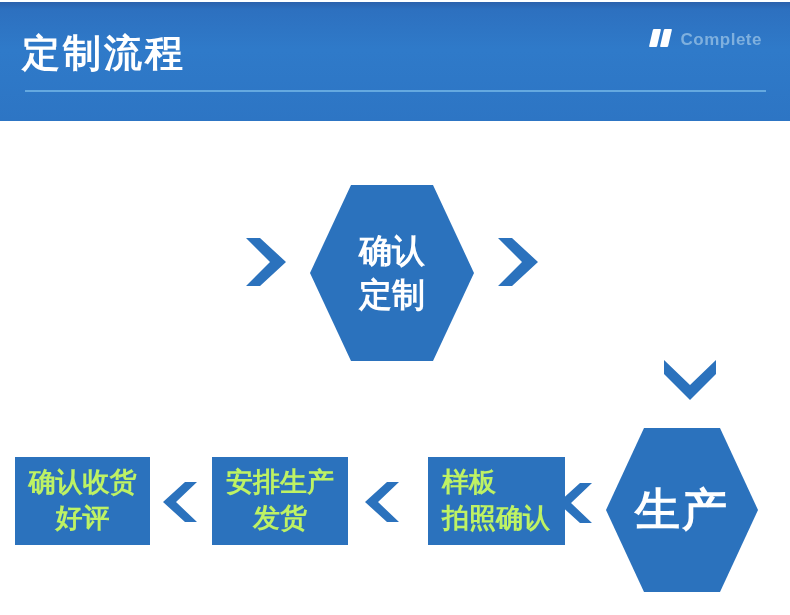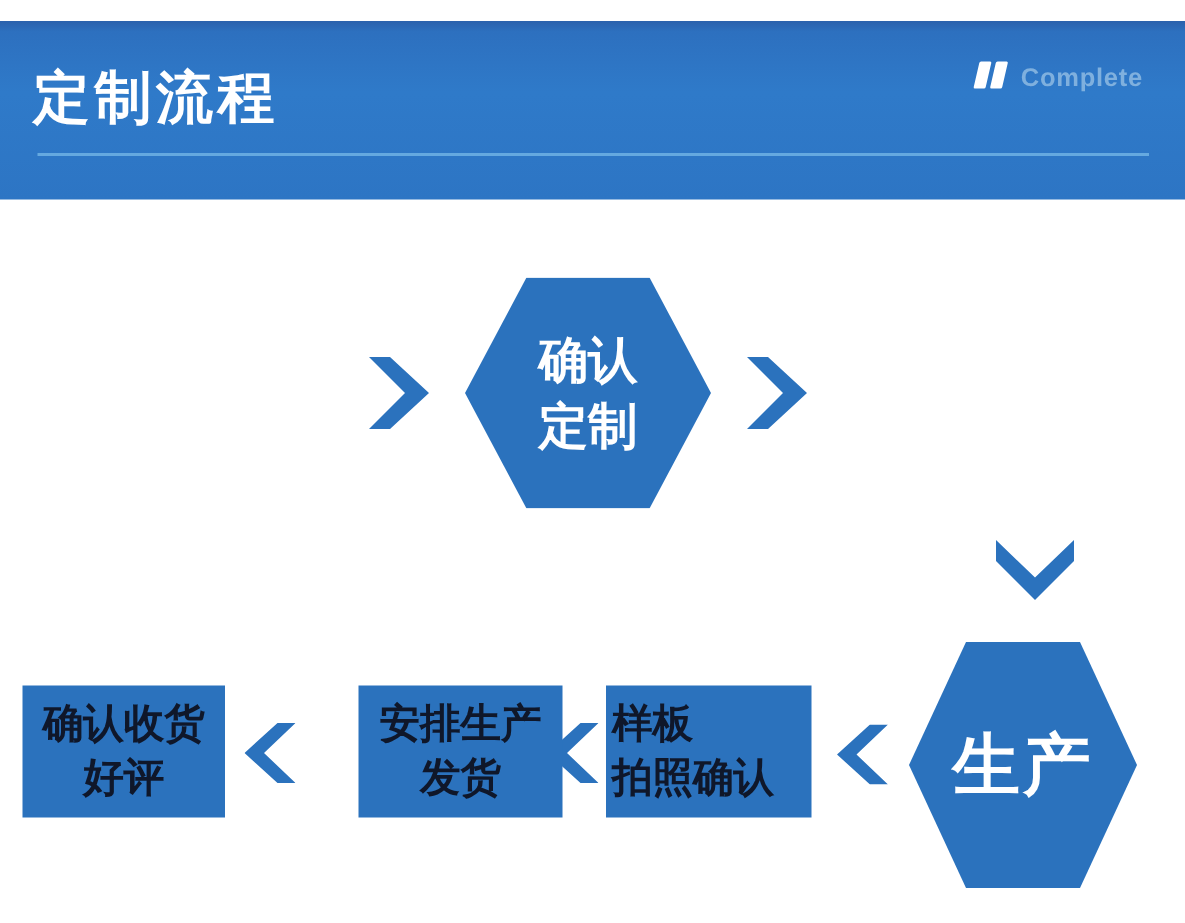--- a/index.html
+++ b/index.html
@@ -2,21 +2,21 @@
 <html><head>
 <meta charset="utf-8">
 <style>
   html,body { margin:0; padding:0; background:#ffffff; }
   .page {
     position:relative; width:790px; height:615px; background:#ffffff;
     font-family:"Liberation Sans","DejaVu Sans",sans-serif; overflow:hidden;
   }
   
   .banner {
-    position:absolute; left:0; top:14px; width:790px; height:119px;
+    position:absolute; left:0; top:2px; width:790px; height:119px;
     background:linear-gradient(180deg,#2b61ac 0%,#2d70bf 6%,#2f7ac9 40%,#2d75c4 100%);
   }
   .banner-title {
     position:absolute; left:22px; top:26px; color:#ffffff;
     font-size:38px; font-weight:bold; letter-spacing:3px; white-space:nowrap;
   }
   .banner-underline {
     position:absolute; left:25px; top:88px; width:741px; height:2px;
     background:#6fb2e4; opacity:.85;
   }
@@ -31,32 +31,32 @@
     background:#ffffff; transform:skewX(-13deg); border-radius:1px;
   }
   
   .hex {
     position:absolute; background:#2b72bd; color:#ffffff; font-weight:bold;
     display:flex; align-items:center; justify-content:center; text-align:center;
     white-space:pre-line;
     clip-path:polygon(25% 0%,75% 0%,100% 50%,75% 100%,25% 100%,0% 50%);
   }
   .hex-contact { left:53px;  top:185px; width:178px; height:154px; font-size:33px; line-height:1.32; }
-  .hex-confirm { left:310px; top:185px; width:164px; height:154px; font-size:33px; line-height:1.32; }
+  .hex-confirm { left:310px; top:185px; width:164px; height:176px; font-size:33px; line-height:1.32; }
   .hex-pay     { left:563px; top:186px; width:169px; height:150px; font-size:35px; }
   .hex-prod    { left:606px; top:428px; width:152px; height:164px; font-size:45px; letter-spacing:2px; }
   .rbox {
-    position:absolute; background:#2b72bd; color:#0f172a; font-weight:bold;
+    position:absolute; background:#2b72bd; color:#bef264; font-weight:bold;
     display:flex; align-items:center; justify-content:center; text-align:center;
     white-space:pre-line; font-size:27px; line-height:1.33; box-sizing:border-box;
     top:457px; height:88px;
   }
   .rbox-receive { left:15px;  width:135px; }
-  .rbox-ship    { left:212px; width:136px;margin-left:27px; }
-  .rbox-sample  { left:404px; width:137px; justify-content:flex-start; text-align:left; padding-left:4px; }
+  .rbox-ship    { left:212px; width:136px; }
+  .rbox-sample  { left:428px; width:137px; justify-content:flex-start; text-align:left; padding-left:14px; }
   .chev { position:absolute; }
   .chev svg { display:block; }
   .chev polygon { fill:#2b72bd; }
 </style>
 </head>
 <body>
 
 <div class="page">
 
   <div class="banner">

